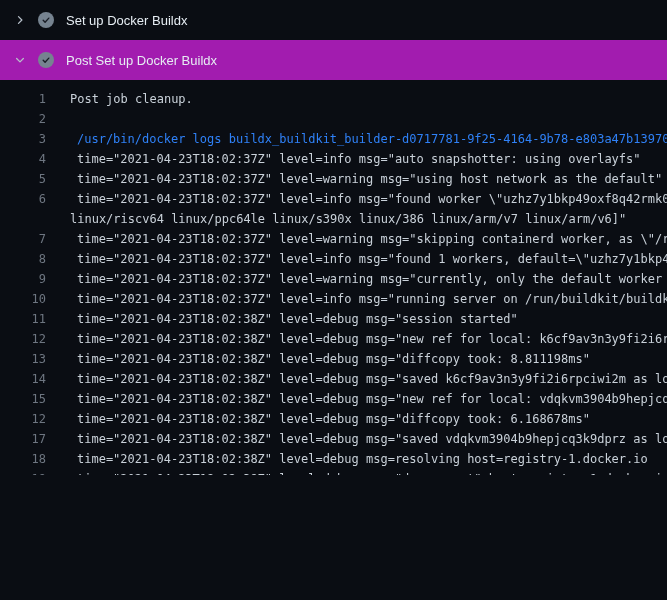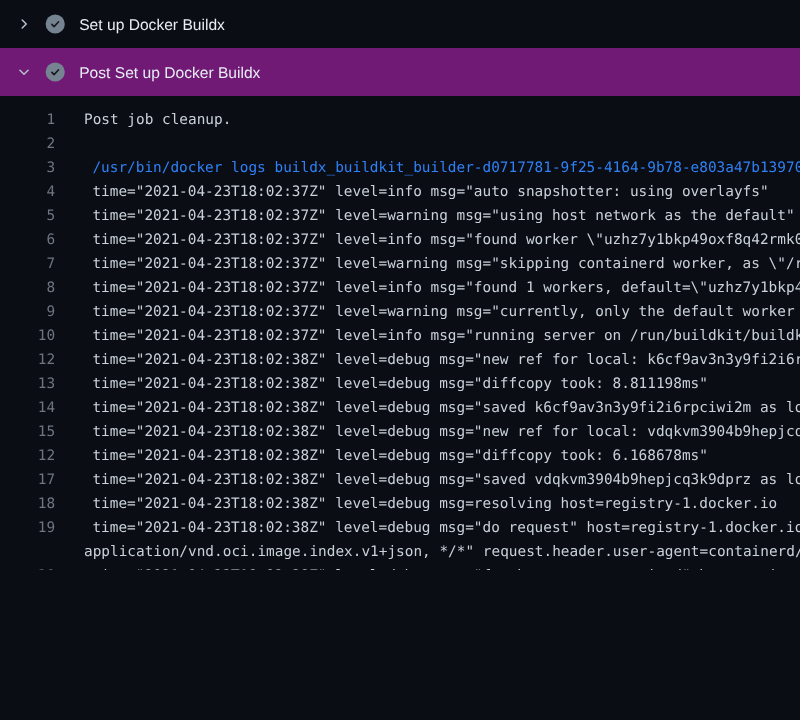--- a/index.html
+++ b/index.html
@@ -14,21 +14,21 @@
   .step-row {
     height:40px;
     display:flex;
     align-items:center;
     padding:0 16px 0 12px;
     color:#e6edf3;
     font-size:13px;
     font-weight:500;
     cursor:pointer;
   }
-  .step-row.expanded { background:#701a75; }
+  .step-row.expanded { background:#a21caf; }
   .chev {
     width:16px; height:16px;
     margin-right:10px;
     color:#b6bfc9;
     display:flex; align-items:center; justify-content:center;
     flex:0 0 16px;
   }
   .check-circle {
     width:16px; height:16px;
     border-radius:50%;
@@ -105,24 +105,26 @@
   </div>
 
   <div class="log">
     <div>
         <div class="lrow"><span class="num">1</span><span class="txt plain">Post job cleanup.</span></div>
         <div class="lrow"><span class="num">2</span></div>
         <div class="lrow"><span class="num">3</span><span class="txt command">/usr/bin/docker logs buildx_buildkit_builder-d0717781-9f25-4164-9b78-e803a47b13970</span></div>
         <div class="lrow"><span class="num">4</span><span class="txt indent">time="2021-04-23T18:02:37Z" level=info msg="auto snapshotter: using overlayfs"</span></div>
         <div class="lrow"><span class="num">5</span><span class="txt indent">time="2021-04-23T18:02:37Z" level=warning msg="using host network as the default"</span></div>
         <div class="lrow"><span class="num">6</span><span class="txt indent">time="2021-04-23T18:02:37Z" level=info msg="found worker \"uzhz7y1bkp49oxf8q42rmk0xj</span></div>
+        <div class="lrow"><span class="num"></span><span class="txt wrap">linux/riscv64 linux/ppc64le linux/s390x linux/386 linux/arm/v7 linux/arm/v6]"</span></div>
         <div class="lrow"><span class="num">7</span><span class="txt indent">time="2021-04-23T18:02:37Z" level=warning msg="skipping containerd worker, as \"/run</span></div>
         <div class="lrow"><span class="num">8</span><span class="txt indent">time="2021-04-23T18:02:37Z" level=info msg="found 1 workers, default=\"uzhz7y1bkp49o</span></div>
         <div class="lrow"><span class="num">9</span><span class="txt indent">time="2021-04-23T18:02:37Z" level=warning msg="currently, only the default worker ca</span></div>
         <div class="lrow"><span class="num">10</span><span class="txt indent">time="2021-04-23T18:02:37Z" level=info msg="running server on /run/buildkit/buildkit</span></div>
+        <div class="lrow"><span class="num">11</span><span class="txt indent">time="2021-04-23T18:02:38Z" level=debug msg="session started"</span></div>
         <div class="lrow"><span class="num">12</span><span class="txt indent">time="2021-04-23T18:02:38Z" level=debug msg="new ref for local: k6cf9av3n3y9fi2i6rpc</span></div>
         <div class="lrow"><span class="num">13</span><span class="txt indent">time="2021-04-23T18:02:38Z" level=debug msg="diffcopy took: 8.811198ms"</span></div>
         <div class="lrow"><span class="num">14</span><span class="txt indent">time="2021-04-23T18:02:38Z" level=debug msg="saved k6cf9av3n3y9fi2i6rpciwi2m as loca</span></div>
         <div class="lrow"><span class="num">15</span><span class="txt indent">time="2021-04-23T18:02:38Z" level=debug msg="new ref for local: vdqkvm3904b9hepjcq3k</span></div>
         <div class="lrow"><span class="num">12</span><span class="txt indent">time="2021-04-23T18:02:38Z" level=debug msg="diffcopy took: 6.168678ms"</span></div>
         <div class="lrow"><span class="num">17</span><span class="txt indent">time="2021-04-23T18:02:38Z" level=debug msg="saved vdqkvm3904b9hepjcq3k9dprz as loca</span></div>
         <div class="lrow"><span class="num">18</span><span class="txt indent">time="2021-04-23T18:02:38Z" level=debug msg=resolving host=registry-1.docker.io</span></div>
         <div class="lrow"><span class="num">19</span><span class="txt indent">time="2021-04-23T18:02:38Z" level=debug msg="do request" host=registry-1.docker.io r</span></div>
         <div class="lrow"><span class="num"></span><span class="txt wrap">application/vnd.oci.image.index.v1+json, */*" request.header.user-agent=containerd/1.4</span></div>
         <div class="lrow"><span class="num">20</span><span class="txt indent">time="2021-04-23T18:02:38Z" level=debug msg="fetch response received" host=registry-</span></div>

